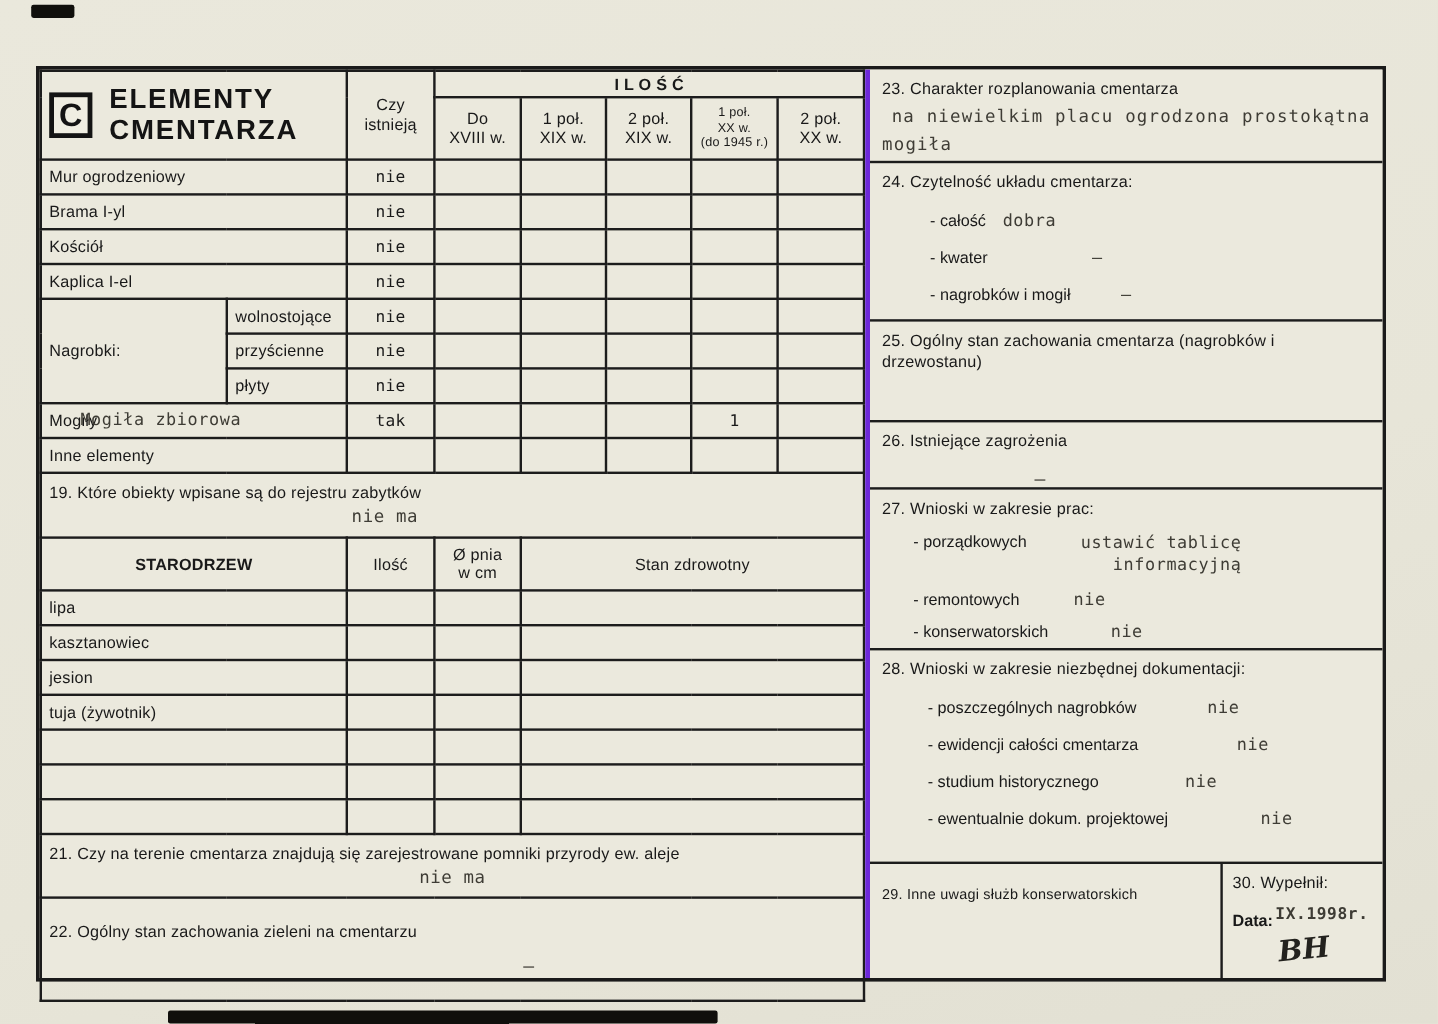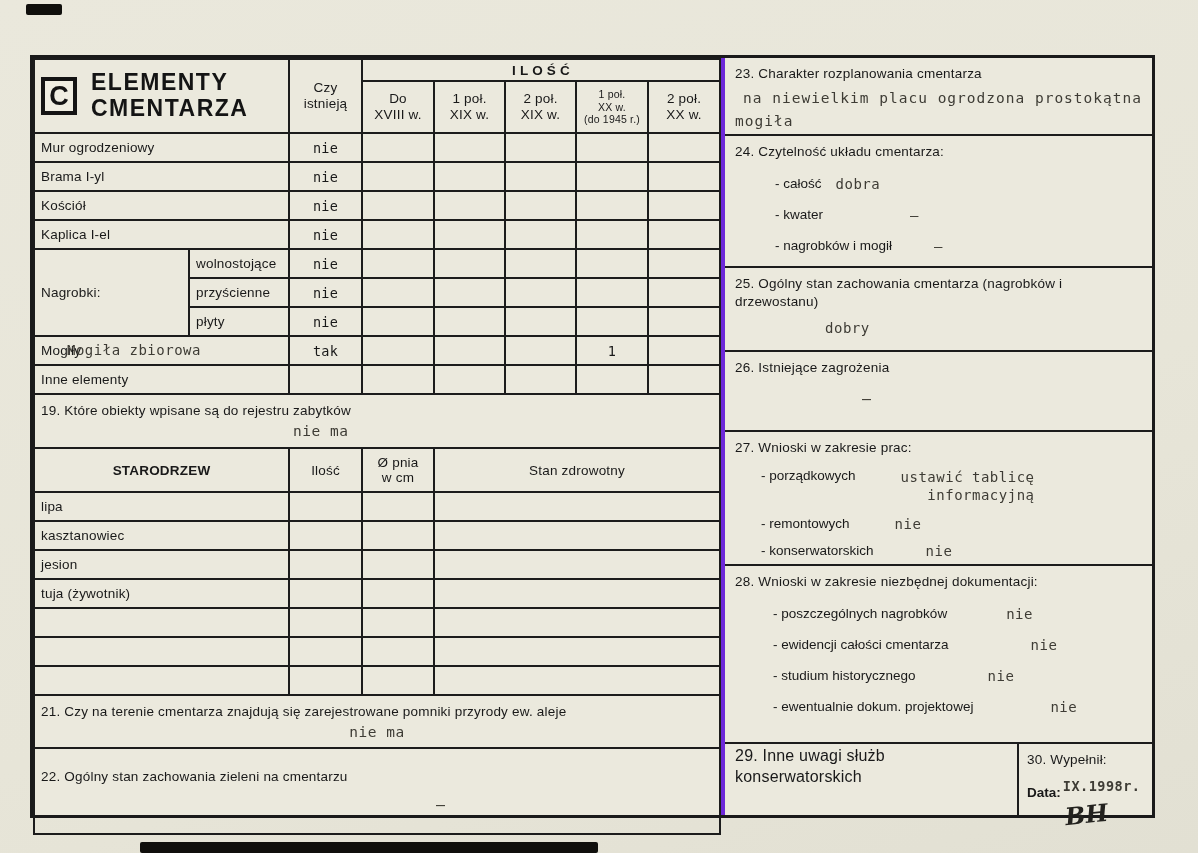--- a/index.html
+++ b/index.html
@@ -45,40 +45,40 @@
   .q22-ans { margin:12px 0 0 395px; font-size:15px; }
 
   .staro-title { font-weight:bold; letter-spacing:1px; font-size:13.5px; }
   .sthead { font-size:13px; }
 
   
   .right-panel { flex:1; border-left:4px solid #6d28d9; display:flex; flex-direction:column; background:#ebe9dd; }
   .sec { border-bottom:2px solid #1c1c1c; padding:7px 10px; font-size:13.5px; color:#191919; position:relative; }
   .sec:last-child { border-bottom:none; }
   .s23 { height:78px; } .s24 { height:132px; } .s25 { height:84px; }
-  .s26 { height:80px; } .s27 { height:134px; } .s28 { height:178px; }
+  .s26 { height:56px; } .s27 { height:134px; } .s28 { height:178px; }
   .s2930 { flex:1; padding:0; display:flex; }
 
   .q-label { letter-spacing:0.2px; line-height:1.3; }
   .q23-ans { white-space:pre-line; text-indent:8px; margin-top:4px; font-size:14.5px; line-height:1.6; letter-spacing:1px; }
 
   .item { display:flex; align-items:flex-start; }
   .s24 .item { margin:15px 0 0 40px; }
   .s27 .item { margin:11px 0 0 26px; }
   .s28 .item { margin:15px 0 0 38px; }
   .s28 .item:first-of-type { margin-top:21px; }
   .ans { font-size:14px; }
   .ans.prewrap { white-space:pre; line-height:1.35; }
   .g14 { margin-left:14px; } .g42 { margin-left:42px; } .g45 { margin-left:45px; }
   .g52 { margin-left:52px; } .g59 { margin-left:59px; } .g72 { margin-left:72px; }
   .g77 { margin-left:77px; } .g82 { margin-left:82px; } .g87 { margin-left:87px; }
   .q25-ans { margin:10px 0 0 90px; font-size:14px; }
   .q26-ans { margin:13px 0 0 127px; font-size:15px; }
 
-  .s29 { width:294px; border-right:2px solid #1c1c1c; padding:2px 10px; font-size:16px; }
+  .s29 { width:294px; border-right:2px solid #1c1c1c; padding:18px 10px; font-size:12px; }
   .s30 { flex:1; position:relative; padding:7px 8px; font-size:13.5px; }
   .date-row { position:absolute; left:8px; top:40px;font-weight:bold; }
   .date-val { position:relative; top:-6px; margin-left:2px; }
   .signature { position:absolute; left:46px; top:56px; font-family:"DejaVu Serif", serif; font-style:italic; font-weight:bold;
                font-size:24px; color:#23221e; transform:rotate(-6deg); }
 </style>
 </head>
 <body>
 
 <div class="page">
@@ -309,21 +309,20 @@
           <span class="typed ans g87">–</span>
         </div>
         <div class="item">
           <span>- nagrobków i mogił</span>
           <span class="typed ans g42">–</span>
         </div>
       </section>
 
       <section class="sec s25">
         <div class="q-label">25. Ogólny stan zachowania cmentarza (nagrobków i drzewostanu)</div>
-        <div class="typed q25-ans">dobry</div>
       </section>
 
       <section class="sec s26">
         <div class="q-label">26. Istniejące zagrożenia</div>
         <div class="typed q26-ans">–</div>
       </section>
 
       <section class="sec s27">
         <div class="q-label">27. Wnioski w zakresie prac:</div>
         <div class="item">

